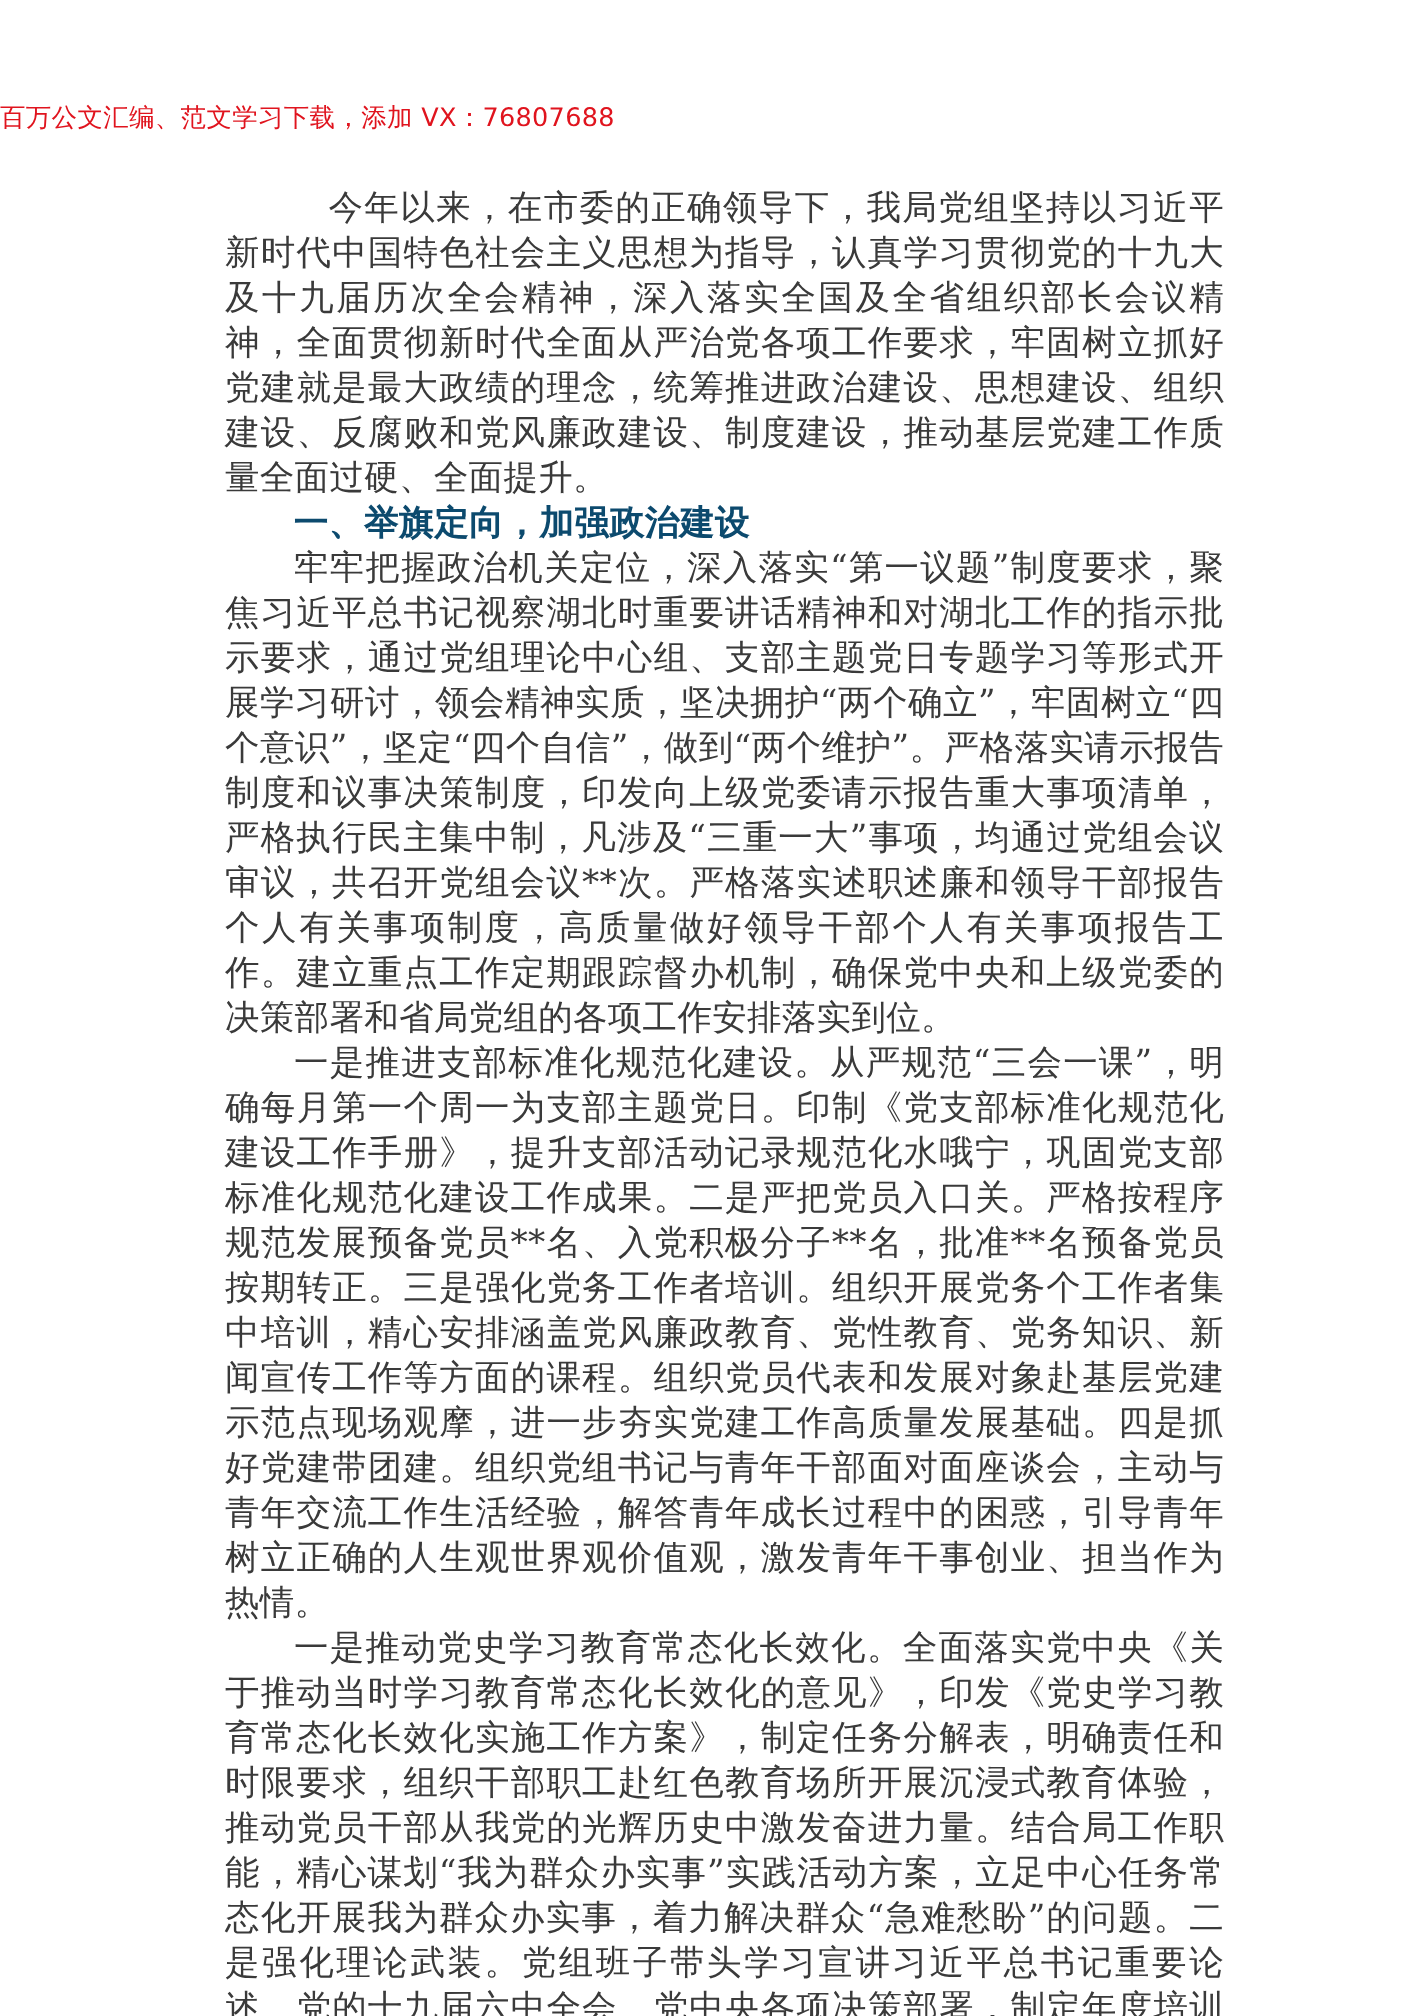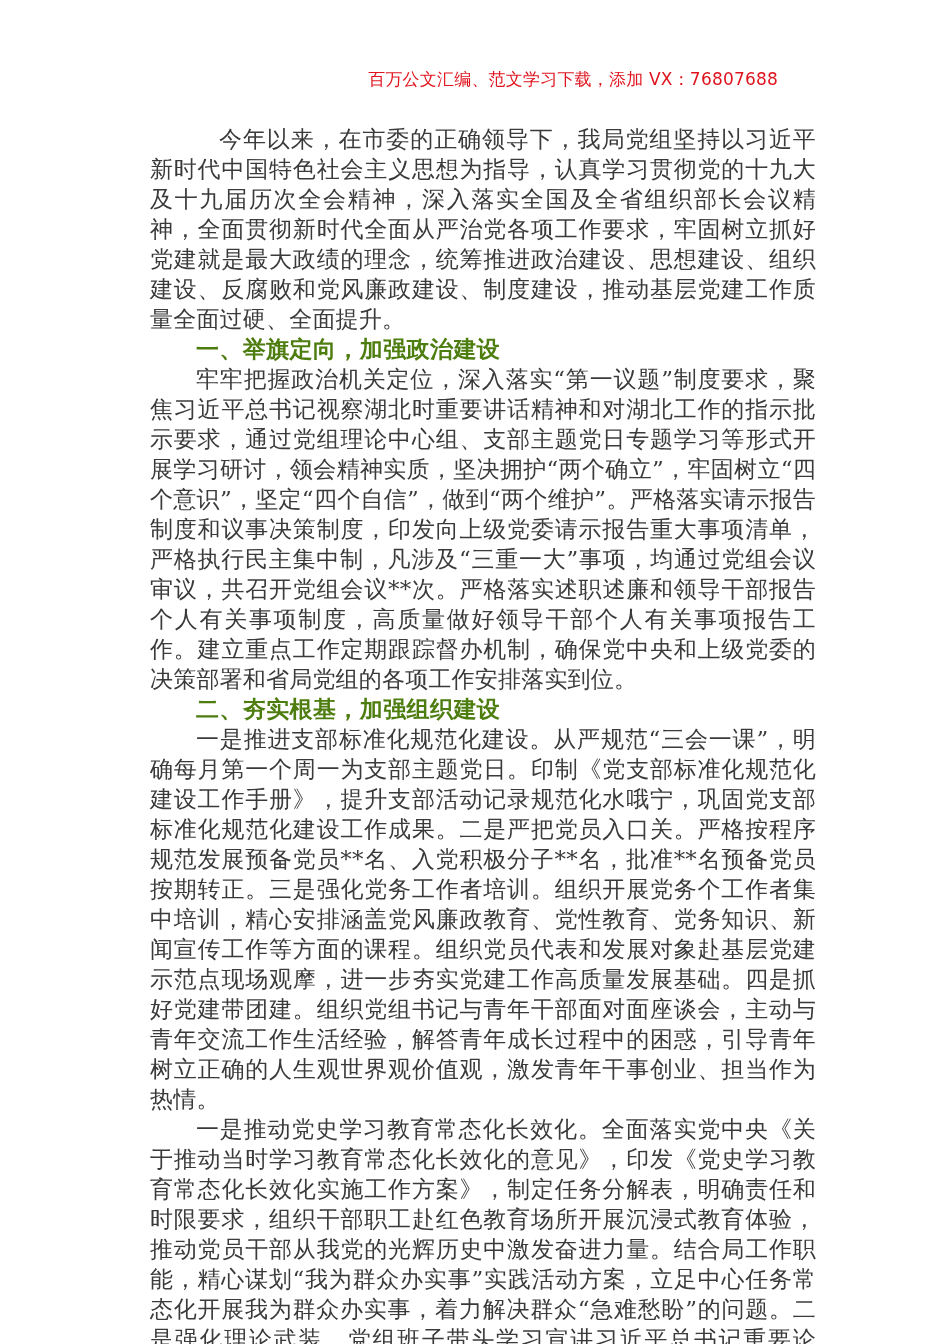--- a/index.html
+++ b/index.html
@@ -19,21 +19,21 @@
       top: 0;
       width: 950px;
       height: 1344px;
       background: #ffffff;
     }
     .banner {
       position: absolute;
       left: 0;
       top: 66px;
       width: 778px;
-      text-align: right;
+      text-align: left;
       font-family: "DejaVu Sans", "Liberation Sans", sans-serif;
       font-size: 17px;
       line-height: 26px;
       color: #e0141e;
       letter-spacing: 0.2px;
     }
     .content {
       position: absolute;
       left: 150px;
       top: 124px;
@@ -45,21 +45,21 @@
       text-align: justify;
       letter-spacing: 0.2px;
     }
     .content p {
       margin: 0;
       text-indent: 2em;
     }
     .content .heading {
       font-family: "DejaVu Sans", "Liberation Sans", sans-serif;
       font-weight: bold;
-      color: #4d7c0f;
+      color: #0c4a6e;
       text-indent: 2em;
       letter-spacing: 0.4px;
     }
     .content p.first {
       text-indent: 3em;
     }
   </style>
 </head>
 <body>
 
@@ -67,19 +67,18 @@
 
   <div class="banner">百万公文汇编、范文学习下载，添加 VX：76807688</div>
 
   <div class="content">
 
     <p class="first">今年以来，在市委的正确领导下，我局党组坚持以习近平新时代中国特色社会主义思想为指导，认真学习贯彻党的十九大及十九届历次全会精神，深入落实全国及全省组织部长会议精神，全面贯彻新时代全面从严治党各项工作要求，牢固树立抓好党建就是最大政绩的理念，统筹推进政治建设、思想建设、组织建设、反腐败和党风廉政建设、制度建设，推动基层党建工作质量全面过硬、全面提升。</p>
 
     <div class="heading">一、举旗定向，加强政治建设</div>
     <p>牢牢把握政治机关定位，深入落实“第一议题”制度要求，聚焦习近平总书记视察湖北时重要讲话精神和对湖北工作的指示批示要求，通过党组理论中心组、支部主题党日专题学习等形式开展学习研讨，领会精神实质，坚决拥护“两个确立”，牢固树立“四个意识”，坚定“四个自信”，做到“两个维护”。严格落实请示报告制度和议事决策制度，印发向上级党委请示报告重大事项清单，严格执行民主集中制，凡涉及“三重一大”事项，均通过党组会议审议，共召开党组会议**次。严格落实述职述廉和领导干部报告个人有关事项制度，高质量做好领导干部个人有关事项报告工作。建立重点工作定期跟踪督办机制，确保党中央和上级党委的决策部署和省局党组的各项工作安排落实到位。</p>
 
-    <div class="heading">二、夯实根基，加强组织建设</div>
     <p>一是推进支部标准化规范化建设。从严规范“三会一课”，明确每月第一个周一为支部主题党日。印制《党支部标准化规范化建设工作手册》，提升支部活动记录规范化水哦宁，巩固党支部标准化规范化建设工作成果。二是严把党员入口关。严格按程序规范发展预备党员**名、入党积极分子**名，批准**名预备党员按期转正。三是强化党务工作者培训。组织开展党务个工作者集中培训，精心安排涵盖党风廉政教育、党性教育、党务知识、新闻宣传工作等方面的课程。组织党员代表和发展对象赴基层党建示范点现场观摩，进一步夯实党建工作高质量发展基础。四是抓好党建带团建。组织党组书记与青年干部面对面座谈会，主动与青年交流工作生活经验，解答青年成长过程中的困惑，引导青年树立正确的人生观世界观价值观，激发青年干事创业、担当作为热情。</p>
 
     <p>一是推动党史学习教育常态化长效化。全面落实党中央《关于推动当时学习教育常态化长效化的意见》，印发《党史学习教育常态化长效化实施工作方案》，制定任务分解表，明确责任和时限要求，组织干部职工赴红色教育场所开展沉浸式教育体验，推动党员干部从我党的光辉历史中激发奋进力量。结合局工作职能，精心谋划“我为群众办实事”实践活动方案，立足中心任务常态化开展我为群众办实事，着力解决群众“急难愁盼”的问题。二是强化理论武装。党组班子带头学习宣讲习近平总书记重要论述、党的十九届六中全会、党中央各项决策部署，制定年度培训学习计划，构建以党组中心组学习为引领的“机关+支部+科室”的学习载体，推行“线上+线下”学习模式，盘活用好网络学习资源，充分利用“学习强国”“法宣在线”等线上平台，全面加强干部队伍思想教育。三是抓实意识形态工作。完善局党组意识形态工作责任制、党组网络意识形态工作责任制，推进意识形态工作常态化、规范化。建立一把手与班子成员谈、分管领导与科室负责人谈、科室负责人与一般干部谈的“三级双向”互谈机制，开展全覆盖的谈心谈话做好，干部职工的思想政治教育工作。</p>
 
   </div>
 </div>
 
 </body></html>

